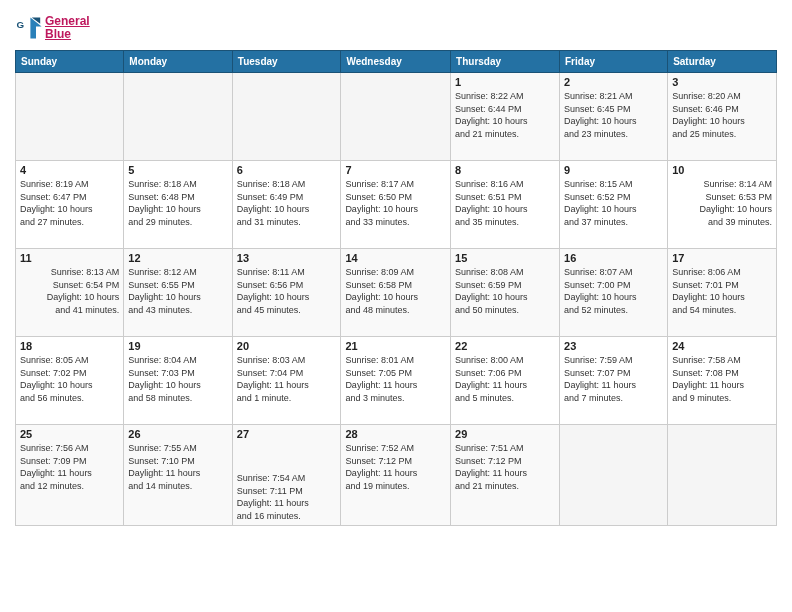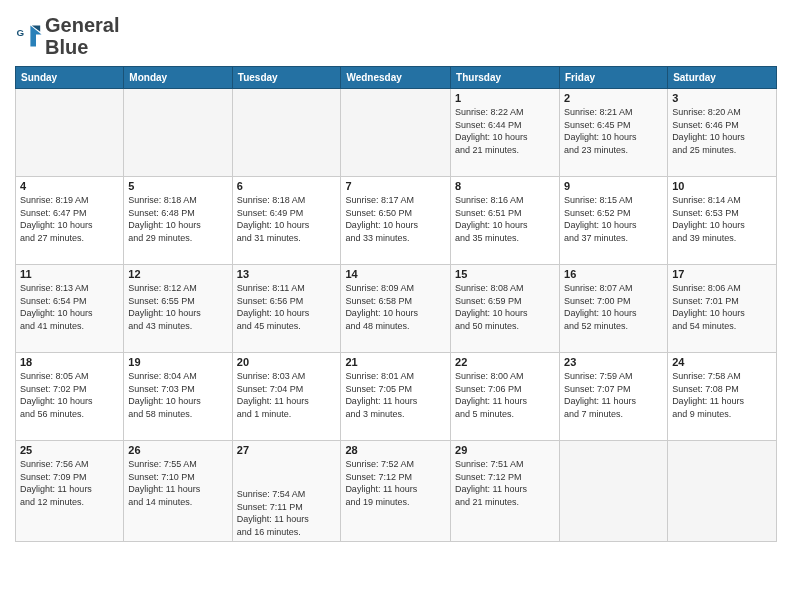--- a/index.html
+++ b/index.html
@@ -19,24 +19,25 @@
       justify-content: space-between;
       align-items: flex-start;
       margin-bottom: 8px;
     }
     .logo {
       display: flex;
       align-items: center;
       margin-top: 4px;
     }
     .logo-text {
-      font-size: 20px;
+      font-size: 12px;
       font-weight: bold;
-      color: #404040;
+      color: #be185d;
       line-height: 1.1;
+      text-decoration: underline;
     }
     .logo-icon {
       width: 28px;
       height: 28px;
       margin-right: 2px;
     }
     .title-block {
       text-align: right;
     }
     .month-title {
@@ -185,30 +186,30 @@
           </td>
           <td>
             <div class="day-number">9</div>
             <div class="day-info" style="white-space: pre-line;">Sunrise: 8:15 AM
 Sunset: 6:52 PM
 Daylight: 10 hours
 and 37 minutes.</div>
           </td>
           <td>
             <div class="day-number">10</div>
-            <div class="day-info" style="white-space: pre-line;">Sunrise: 8:14 AM
+            <div class="day-info" style="white-space: pre-line; text-align: right;">Sunrise: 8:14 AM
 Sunset: 6:53 PM
 Daylight: 10 hours
 and 39 minutes.</div>
           </td>
         </tr>
         <tr>
           <td>
             <div class="day-number">11</div>
-            <div class="day-info" style="white-space: pre-line;">Sunrise: 8:13 AM
+            <div class="day-info" style="white-space: pre-line; text-align: right;">Sunrise: 8:13 AM
 Sunset: 6:54 PM
 Daylight: 10 hours
 and 41 minutes.</div>
           </td>
           <td>
             <div class="day-number">12</div>
             <div class="day-info" style="white-space: pre-line;">Sunrise: 8:12 AM
 Sunset: 6:55 PM
 Daylight: 10 hours
 and 43 minutes.</div>

